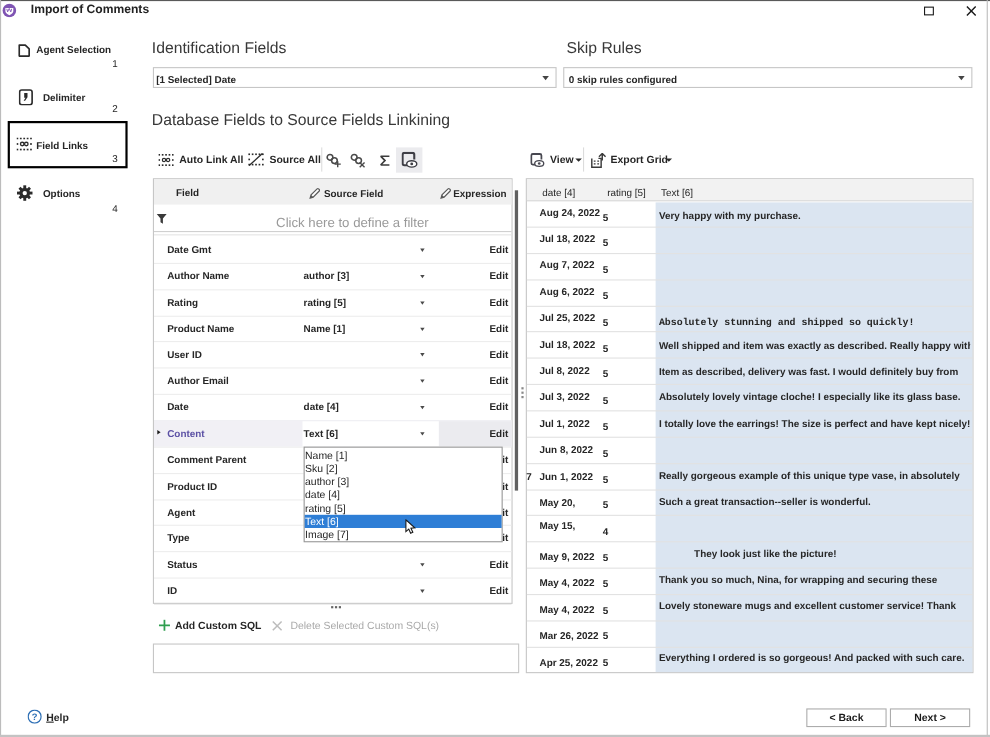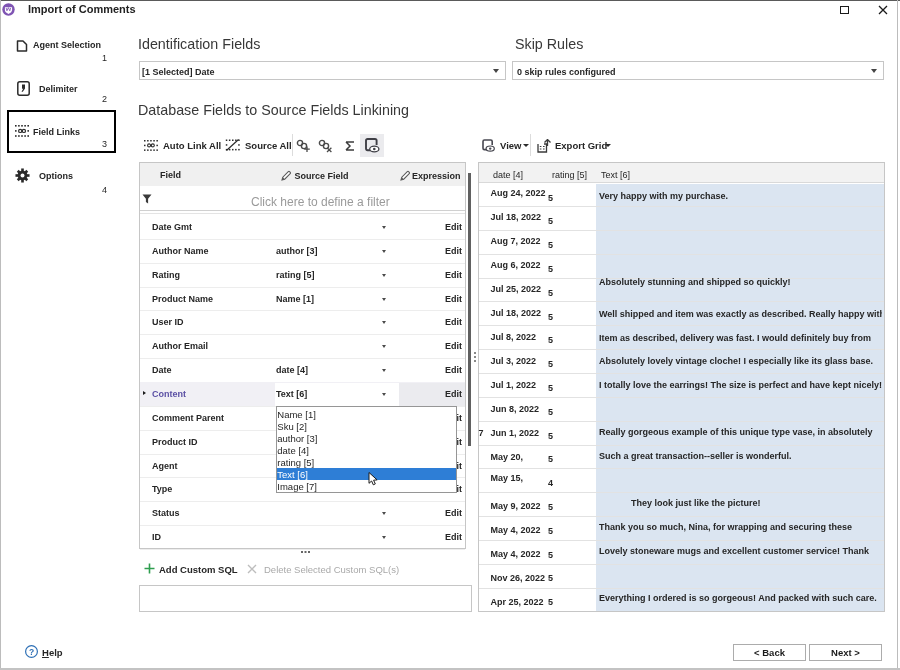--- a/index.html
+++ b/index.html
@@ -287,21 +287,21 @@
       <div class="abs b9" style="left:548px;top:216.3px;">5</div>
       <div class="abs" style="left:478.5px;top:253.74999999999997px;width:405px;height:1px;background:#e2e2e2;"></div>
       <div class="abs b9" style="left:490.5px;top:236.07999999999998px;">Aug 7, 2022</div>
       <div class="abs b9" style="left:548px;top:240.1px;">5</div>
       <div class="abs" style="left:478.5px;top:277.6px;width:405px;height:1px;background:#e2e2e2;"></div>
       <div class="abs b9" style="left:490.5px;top:260.12px;">Aug 6, 2022</div>
       <div class="abs b9" style="left:548px;top:263.9px;">5</div>
       <div class="abs" style="left:478.5px;top:301.45000000000005px;width:405px;height:1px;background:#e2e2e2;"></div>
       <div class="abs b9" style="left:490.5px;top:284.15999999999997px;">Jul 25, 2022</div>
       <div class="abs b9" style="left:548px;top:287.7px;">5</div>
-      <div class="abs b9" style="left:599px;top:277px;width:283px;white-space:nowrap;overflow:hidden;">Absolutely stunning and shipped so quickly!</div>
+      <div class="abs b9" style="left:599px;top:288px;width:283px;white-space:nowrap;overflow:hidden;font-family:Liberation Mono, monospace;">Absolutely stunning and shipped so quickly!</div>
       <div class="abs" style="left:478.5px;top:325.3px;width:405px;height:1px;background:#e2e2e2;"></div>
       <div class="abs b9" style="left:490.5px;top:308.2px;">Jul 18, 2022</div>
       <div class="abs b9" style="left:548px;top:311.5px;">5</div>
       <div class="abs b9" style="left:599px;top:308.9px;width:283px;white-space:nowrap;overflow:hidden;">Well shipped and item was exactly as described. Really happy with</div>
       <div class="abs" style="left:478.5px;top:349.15000000000003px;width:405px;height:1px;background:#e2e2e2;"></div>
       <div class="abs b9" style="left:490.5px;top:332.24px;">Jul 8, 2022</div>
       <div class="abs b9" style="left:548px;top:335.3px;">5</div>
       <div class="abs b9" style="left:599px;top:332.58px;width:283px;white-space:nowrap;overflow:hidden;">Item as described, delivery was fast. I would definitely buy from</div>
       <div class="abs" style="left:478.5px;top:373px;width:405px;height:1px;background:#e2e2e2;"></div>
       <div class="abs b9" style="left:490.5px;top:356.28px;">Jul 3, 2022</div>
@@ -332,21 +332,21 @@
       <div class="abs b9" style="left:599px;top:498.34px;width:283px;white-space:nowrap;overflow:hidden;margin-left:32px;">They look just like the picture!</div>
       <div class="abs" style="left:478.5px;top:539.95px;width:405px;height:1px;background:#e2e2e2;"></div>
       <div class="abs b9" style="left:490.5px;top:524.56px;">May 4, 2022</div>
       <div class="abs b9" style="left:548px;top:525.7px;">5</div>
       <div class="abs b9" style="left:599px;top:522.02px;width:283px;white-space:nowrap;overflow:hidden;">Thank you so much, Nina, for wrapping and securing these</div>
       <div class="abs" style="left:478.5px;top:563.8000000000001px;width:405px;height:1px;background:#e2e2e2;"></div>
       <div class="abs b9" style="left:490.5px;top:548.5999999999999px;">May 4, 2022</div>
       <div class="abs b9" style="left:548px;top:549.5px;">5</div>
       <div class="abs b9" style="left:599px;top:545.7px;width:283px;white-space:nowrap;overflow:hidden;">Lovely stoneware mugs and excellent customer service! Thank</div>
       <div class="abs" style="left:478.5px;top:587.65px;width:405px;height:1px;background:#e2e2e2;"></div>
-      <div class="abs b9" style="left:490.5px;top:572.64px;">Nov 26, 2022</div>
+      <div class="abs b9" style="left:490.5px;top:572.64px;">Mar 26, 2022</div>
       <div class="abs b9" style="left:548px;top:573.3px;">5</div>
       <div class="abs b9" style="left:490.5px;top:596.6800000000001px;">Apr 25, 2022</div>
       <div class="abs b9" style="left:548px;top:597.1px;">5</div>
       <div class="abs b9" style="left:599px;top:593.06px;width:283px;white-space:nowrap;overflow:hidden;">Everything I ordered is so gorgeous! And packed with such care.</div>
     </div>
 
 <div id="popup">
       <div class="abs" style="left:275.6px;top:406.4px;width:181.7px;height:86.6px;background:#fff;border:1px solid #969696;z-index:50;"></div>
       <div class="abs" style="left:277.3px;top:408.79999999999995px;font-size:9.5px;color:#262626;z-index:52;">Name [1]</div>
       <div class="abs" style="left:277.3px;top:420.9px;font-size:9.5px;color:#262626;z-index:52;">Sku [2]</div>

